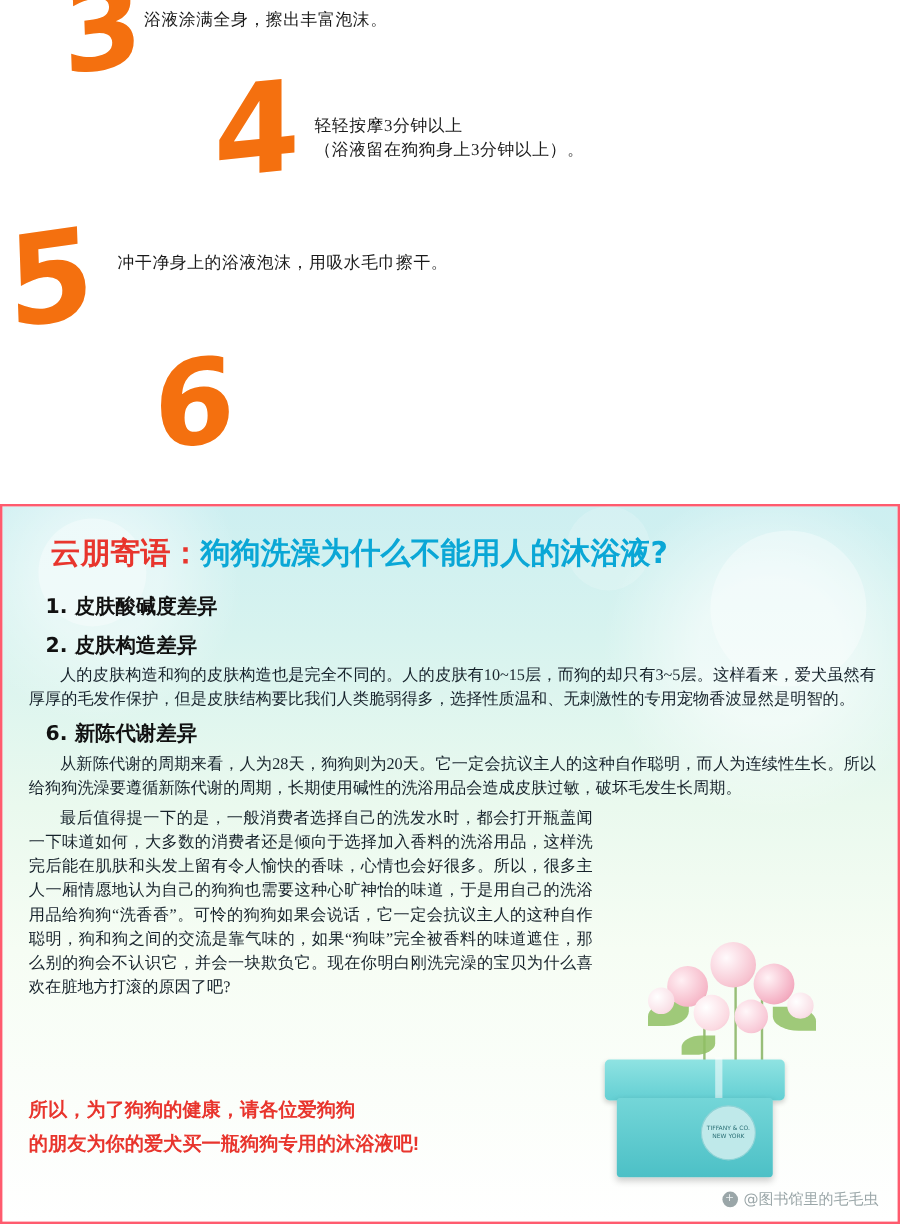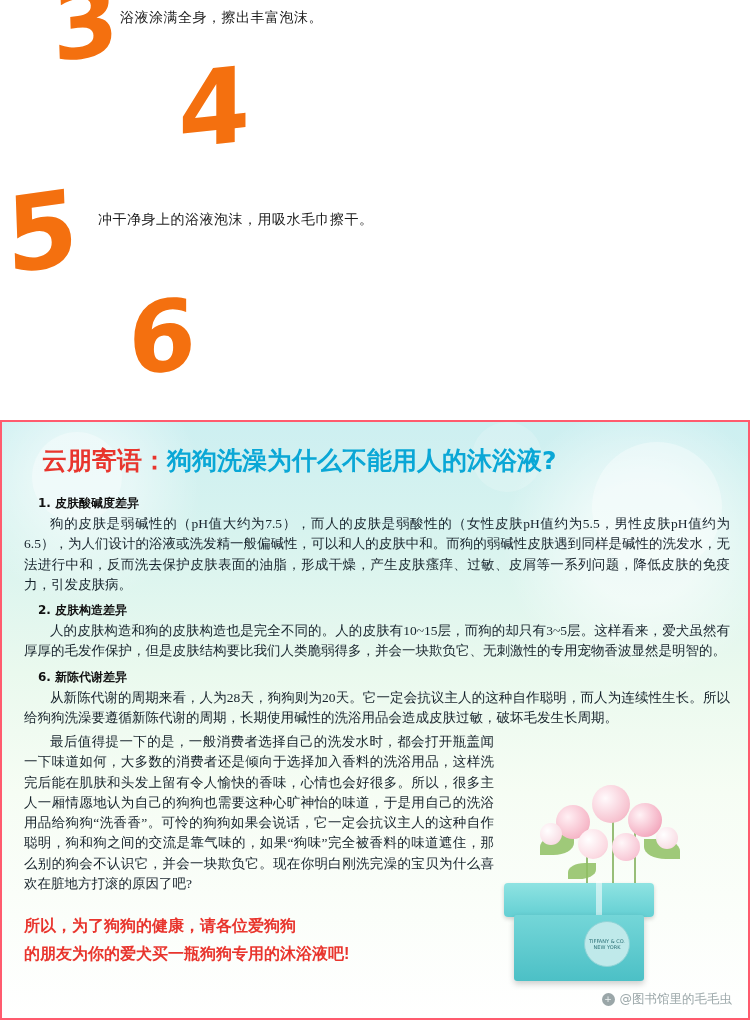--- a/index.html
+++ b/index.html
@@ -70,21 +70,21 @@
 
   .body-text{
     position:absolute;left:22px;top:66px;
     width:706px;
     font-size:13.5px;
     line-height:1.5;
     color:#16222b;
   }
   .sec-h{
     font-family:"DejaVu Sans","Liberation Sans",sans-serif;
-    font-weight:bold;font-size:12px;
+    font-weight:bold;font-size:17px;
     color:#111;
     margin:6px 0 2px 14px;
   }
   .sec-p{
     margin:0 0 4px 0;
     text-align:justify;
     text-indent:26px;
   }
   .sec-p.narrow{width:470px;}
 
@@ -147,43 +147,44 @@
 </style>
 </head>
 <body>
 
 <div class="steps">
 
   <div class="num n3">3</div>
   <div class="step-text t3">浴液涂满全身，擦出丰富泡沫。</div>
 
   <div class="num n4">4</div>
+  <div class="step-text t4">轻轻按摩3分钟以上
+（浴液留在狗狗身上3分钟以上）。</div>
 
   <div class="num n5">5</div>
   <div class="step-text t5">冲干净身上的浴液泡沫，用吸水毛巾擦干。</div>
 
   <div class="num n6">6</div>
 </div>
 
 <div class="panel">
 
   <div class="blob" style="left:590px;top:20px;width:130px;height:130px;"></div>
   <div class="blob" style="left:30px;top:10px;width:90px;height:90px;"></div>
   <div class="blob" style="left:470px;top:0px;width:70px;height:70px;opacity:.5;"></div>
 
   <div class="panel-title">
     <span class="lead">云朋寄语：</span><span class="rest">狗狗洗澡为什么不能用人的沐浴液?</span>
   </div>
 
   <div class="body-text">
     <div class="sec-h">1. 皮肤酸碱度差异</div>
-    <div class="sec-p">狗的皮肤是弱碱性的（pH值大约为7.5），而人的皮肤是弱酸性的（女性皮肤pH值约为5.5，男性皮肤pH值约为6.5），为人们设计的浴液或洗发精一般偏碱性，可以和人的皮肤中和。而狗的弱碱性皮肤遇到同样是碱性的洗发水，无法进行中和，反而洗去保护皮肤表面的油脂，形成干燥，产生皮肤瘙痒、过敏、皮屑等一系列问题，降低皮肤的免疫力，引发皮肤病。</div>
 
     <div class="sec-h">2. 皮肤构造差异</div>
-    <div class="sec-p">人的皮肤构造和狗的皮肤构造也是完全不同的。人的皮肤有10~15层，而狗的却只有3~5层。这样看来，爱犬虽然有厚厚的毛发作保护，但是皮肤结构要比我们人类脆弱得多，并会一块欺负它、无刺激性的专用宠物香波显然是明智的。</div>
+    <div class="sec-p">人的皮肤构造和狗的皮肤构造也是完全不同的。人的皮肤有10~15层，而狗的却只有3~5层。这样看来，爱犬虽然有厚厚的毛发作保护，但是皮肤结构要比我们人类脆弱得多，选择性质温和、无刺激性的专用宠物香波显然是明智的。</div>
 
     <div class="sec-h">6. 新陈代谢差异</div>
     <div class="sec-p">从新陈代谢的周期来看，人为28天，狗狗则为20天。它一定会抗议主人的这种自作聪明，而人为连续性生长。所以给狗狗洗澡要遵循新陈代谢的周期，长期使用碱性的洗浴用品会造成皮肤过敏，破坏毛发生长周期。</div>
 
     <div class="sec-p narrow">最后值得提一下的是，一般消费者选择自己的洗发水时，都会打开瓶盖闻一下味道如何，大多数的消费者还是倾向于选择加入香料的洗浴用品，这样洗完后能在肌肤和头发上留有令人愉快的香味，心情也会好很多。所以，很多主人一厢情愿地认为自己的狗狗也需要这种心旷神怡的味道，于是用自己的洗浴用品给狗狗“洗香香”。可怜的狗狗如果会说话，它一定会抗议主人的这种自作聪明，狗和狗之间的交流是靠气味的，如果“狗味”完全被香料的味道遮住，那么别的狗会不认识它，并会一块欺负它。现在你明白刚洗完澡的宝贝为什么喜欢在脏地方打滚的原因了吧?</div>
   </div>
 
   <div class="closing">所以，为了狗狗的健康，请各位爱狗狗
 的朋友为你的爱犬买一瓶狗狗专用的沐浴液吧!</div>
 

